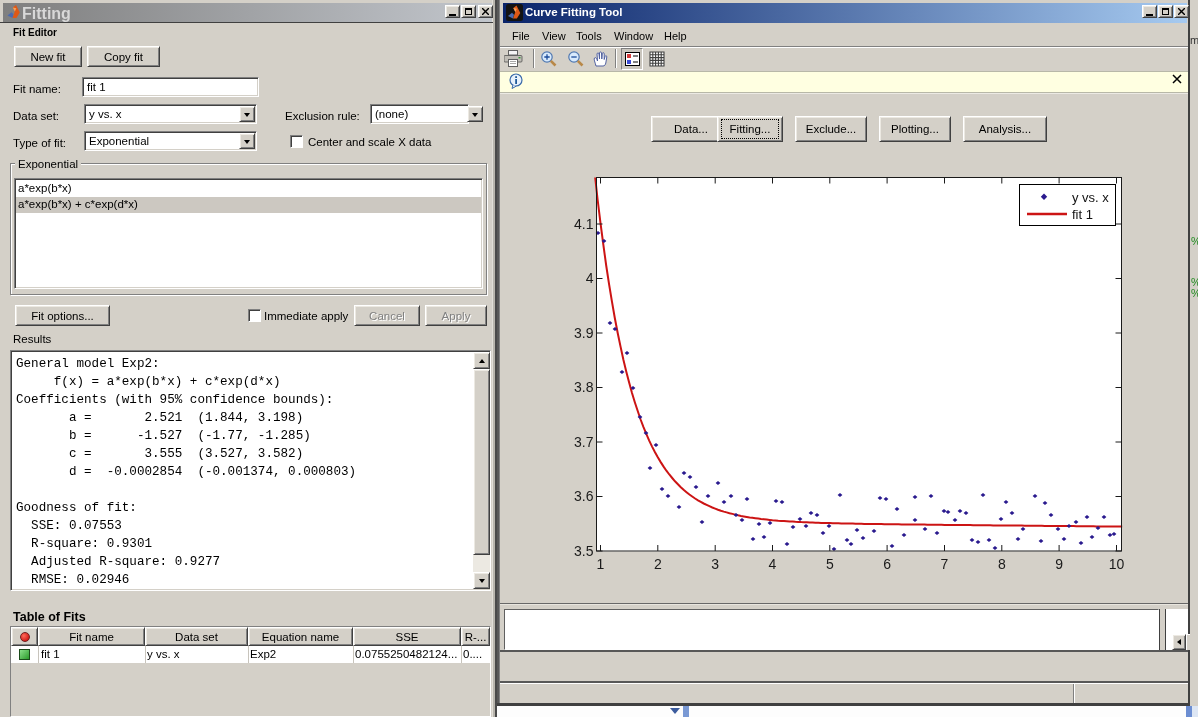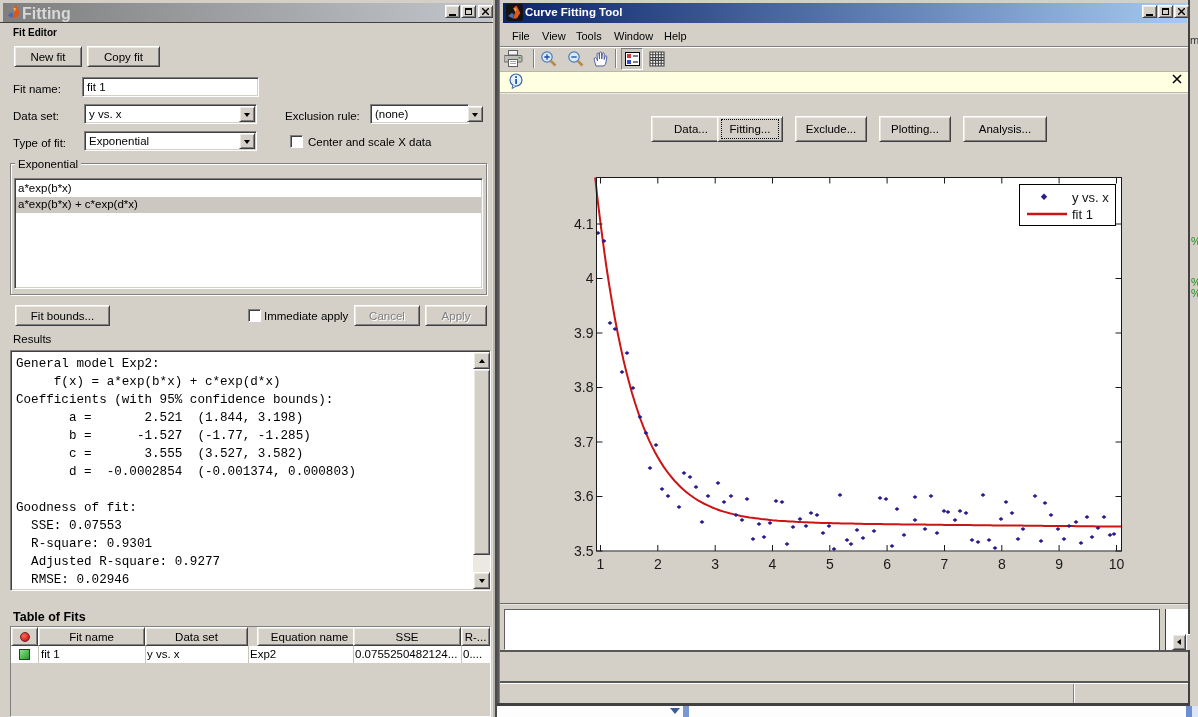--- a/index.html
+++ b/index.html
@@ -88,21 +88,21 @@
 
  <div class="abs" style="left:10px;top:163px;width:477px;height:132px;border:1px solid #808080;box-shadow:1px 1px 0 #fff, inset 1px 1px 0 #fff"></div>
  <div class="lbl" style="left:15px;top:158px;background:#d4d0c8;padding:0 3px">Exponential</div>
  <div class="sunken abs" style="left:14px;top:178px;width:469px;height:111px">
    <div class="lbl" style="left:3px;top:3px">a*exp(b*x)</div>
    <div class="abs" style="left:1px;top:18px;width:465px;height:16px;background:#ccc8c1">
         <div class="lbl" style="left:2px;top:1px">a*exp(b*x) + c*exp(d*x)</div>
       </div>
  </div>
 
- <div class="raised btn abs" style="left:15px;top:305px;width:95px;height:21px">Fit bounds...</div>
+ <div class="raised btn abs" style="left:15px;top:305px;width:95px;height:21px">Fit options...</div>
  <div class="cb" style="left:248px;top:309px"></div>
  <div class="lbl" style="left:264px;top:310px">Immediate apply</div>
  <div class="raised btn abs" style="left:354px;top:305px;width:66px;height:21px;color:#808080;text-shadow:1px 1px 0 #fff">Cancel</div>
  <div class="raised btn abs" style="left:425px;top:305px;width:62px;height:21px;color:#808080;text-shadow:1px 1px 0 #fff">Apply</div>
 
  <div class="lbl" style="left:13px;top:333px">Results</div>
  <div class="sunken abs" style="left:10px;top:350px;width:481px;height:241px">
   <pre class="mono abs" style="left:5px;top:4px;font-size:12.6px;line-height:18px">General model Exp2:
      f(x) = a*exp(b*x) + c*exp(d*x)
 Coefficients (with 95% confidence bounds):
@@ -127,21 +127,21 @@
  </div>
 
  <div class="lbl" style="left:13px;top:610px;font-weight:bold;font-size:12.5px">Table of Fits</div>
  <div class="abs" style="left:10px;top:626px;width:481px;height:91px;border:1px solid;border-color:#808080 #fff #fff #808080">
   <div class="abs" style="left:0;top:0;width:479px;height:19px">
     <div class="raised abs btn" style="left:0;top:0;width:27px;height:19px">
           <div style="width:10px;height:10px;border-radius:50%;background:radial-gradient(circle at 35% 35%, #ff6a5a, #c00000);border:1px solid #702020"></div>
         </div>
     <div class="raised abs btn" style="left:27px;top:0;width:107px;height:19px">Fit name</div>
     <div class="raised abs btn" style="left:134px;top:0;width:103px;height:19px">Data set</div>
-    <div class="raised abs btn" style="left:246px;top:0;width:105px;height:19px">Equation name</div>
+    <div class="raised abs btn" style="left:237px;top:0;width:105px;height:19px">Equation name</div>
     <div class="raised abs btn" style="left:342px;top:0;width:108px;height:19px">SSE</div>
     <div class="raised abs btn" style="left:450px;top:0;width:29px;height:19px">R-...</div>
   </div>
   <div class="abs" style="left:0;top:19px;width:479px;height:17px;background:#fff">
     <div class="abs btn" style="left:0;top:0;width:27px;height:17px">
           <div style="width:11px;height:11px;background:linear-gradient(135deg,#8ae08a,#2a9a2a);border:1px solid #1a4a1a"></div>
         </div>
     <div class="lbl" style="left:30px;top:2px">fit 1</div>
     <div class="lbl" style="left:136px;top:2px">y vs. x</div>
     <div class="lbl" style="left:239px;top:2px">Exp2</div>

